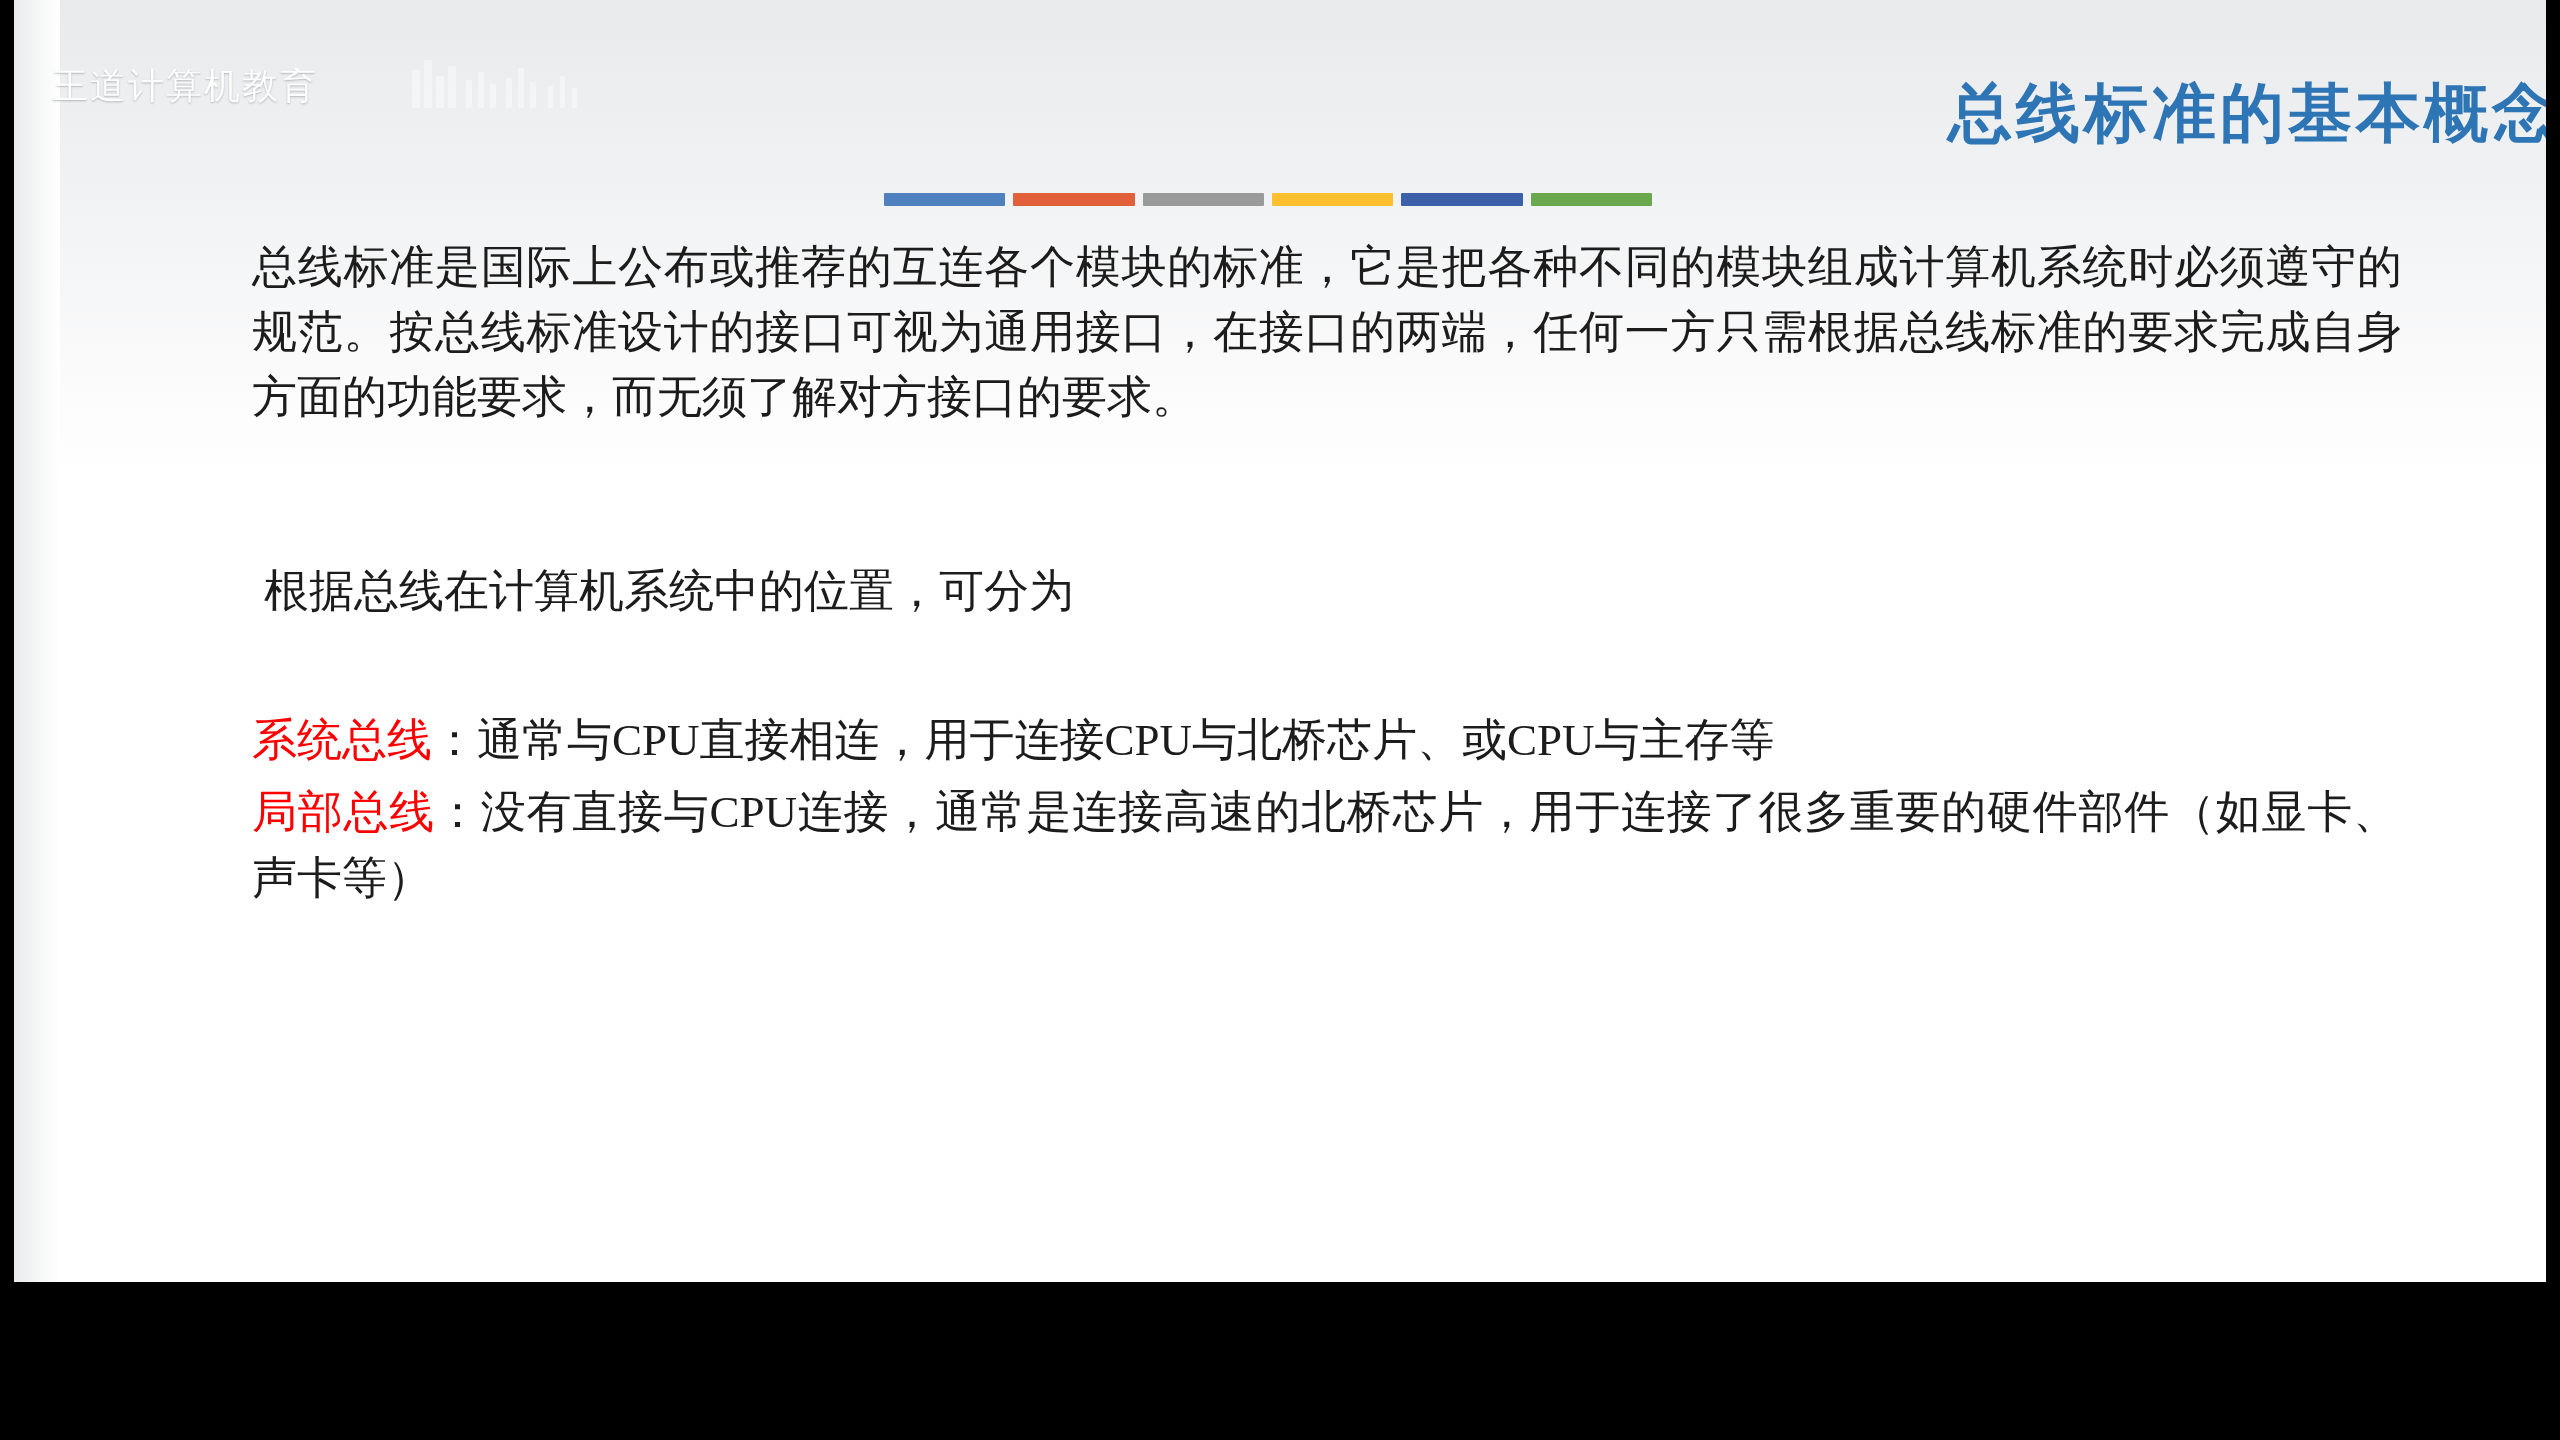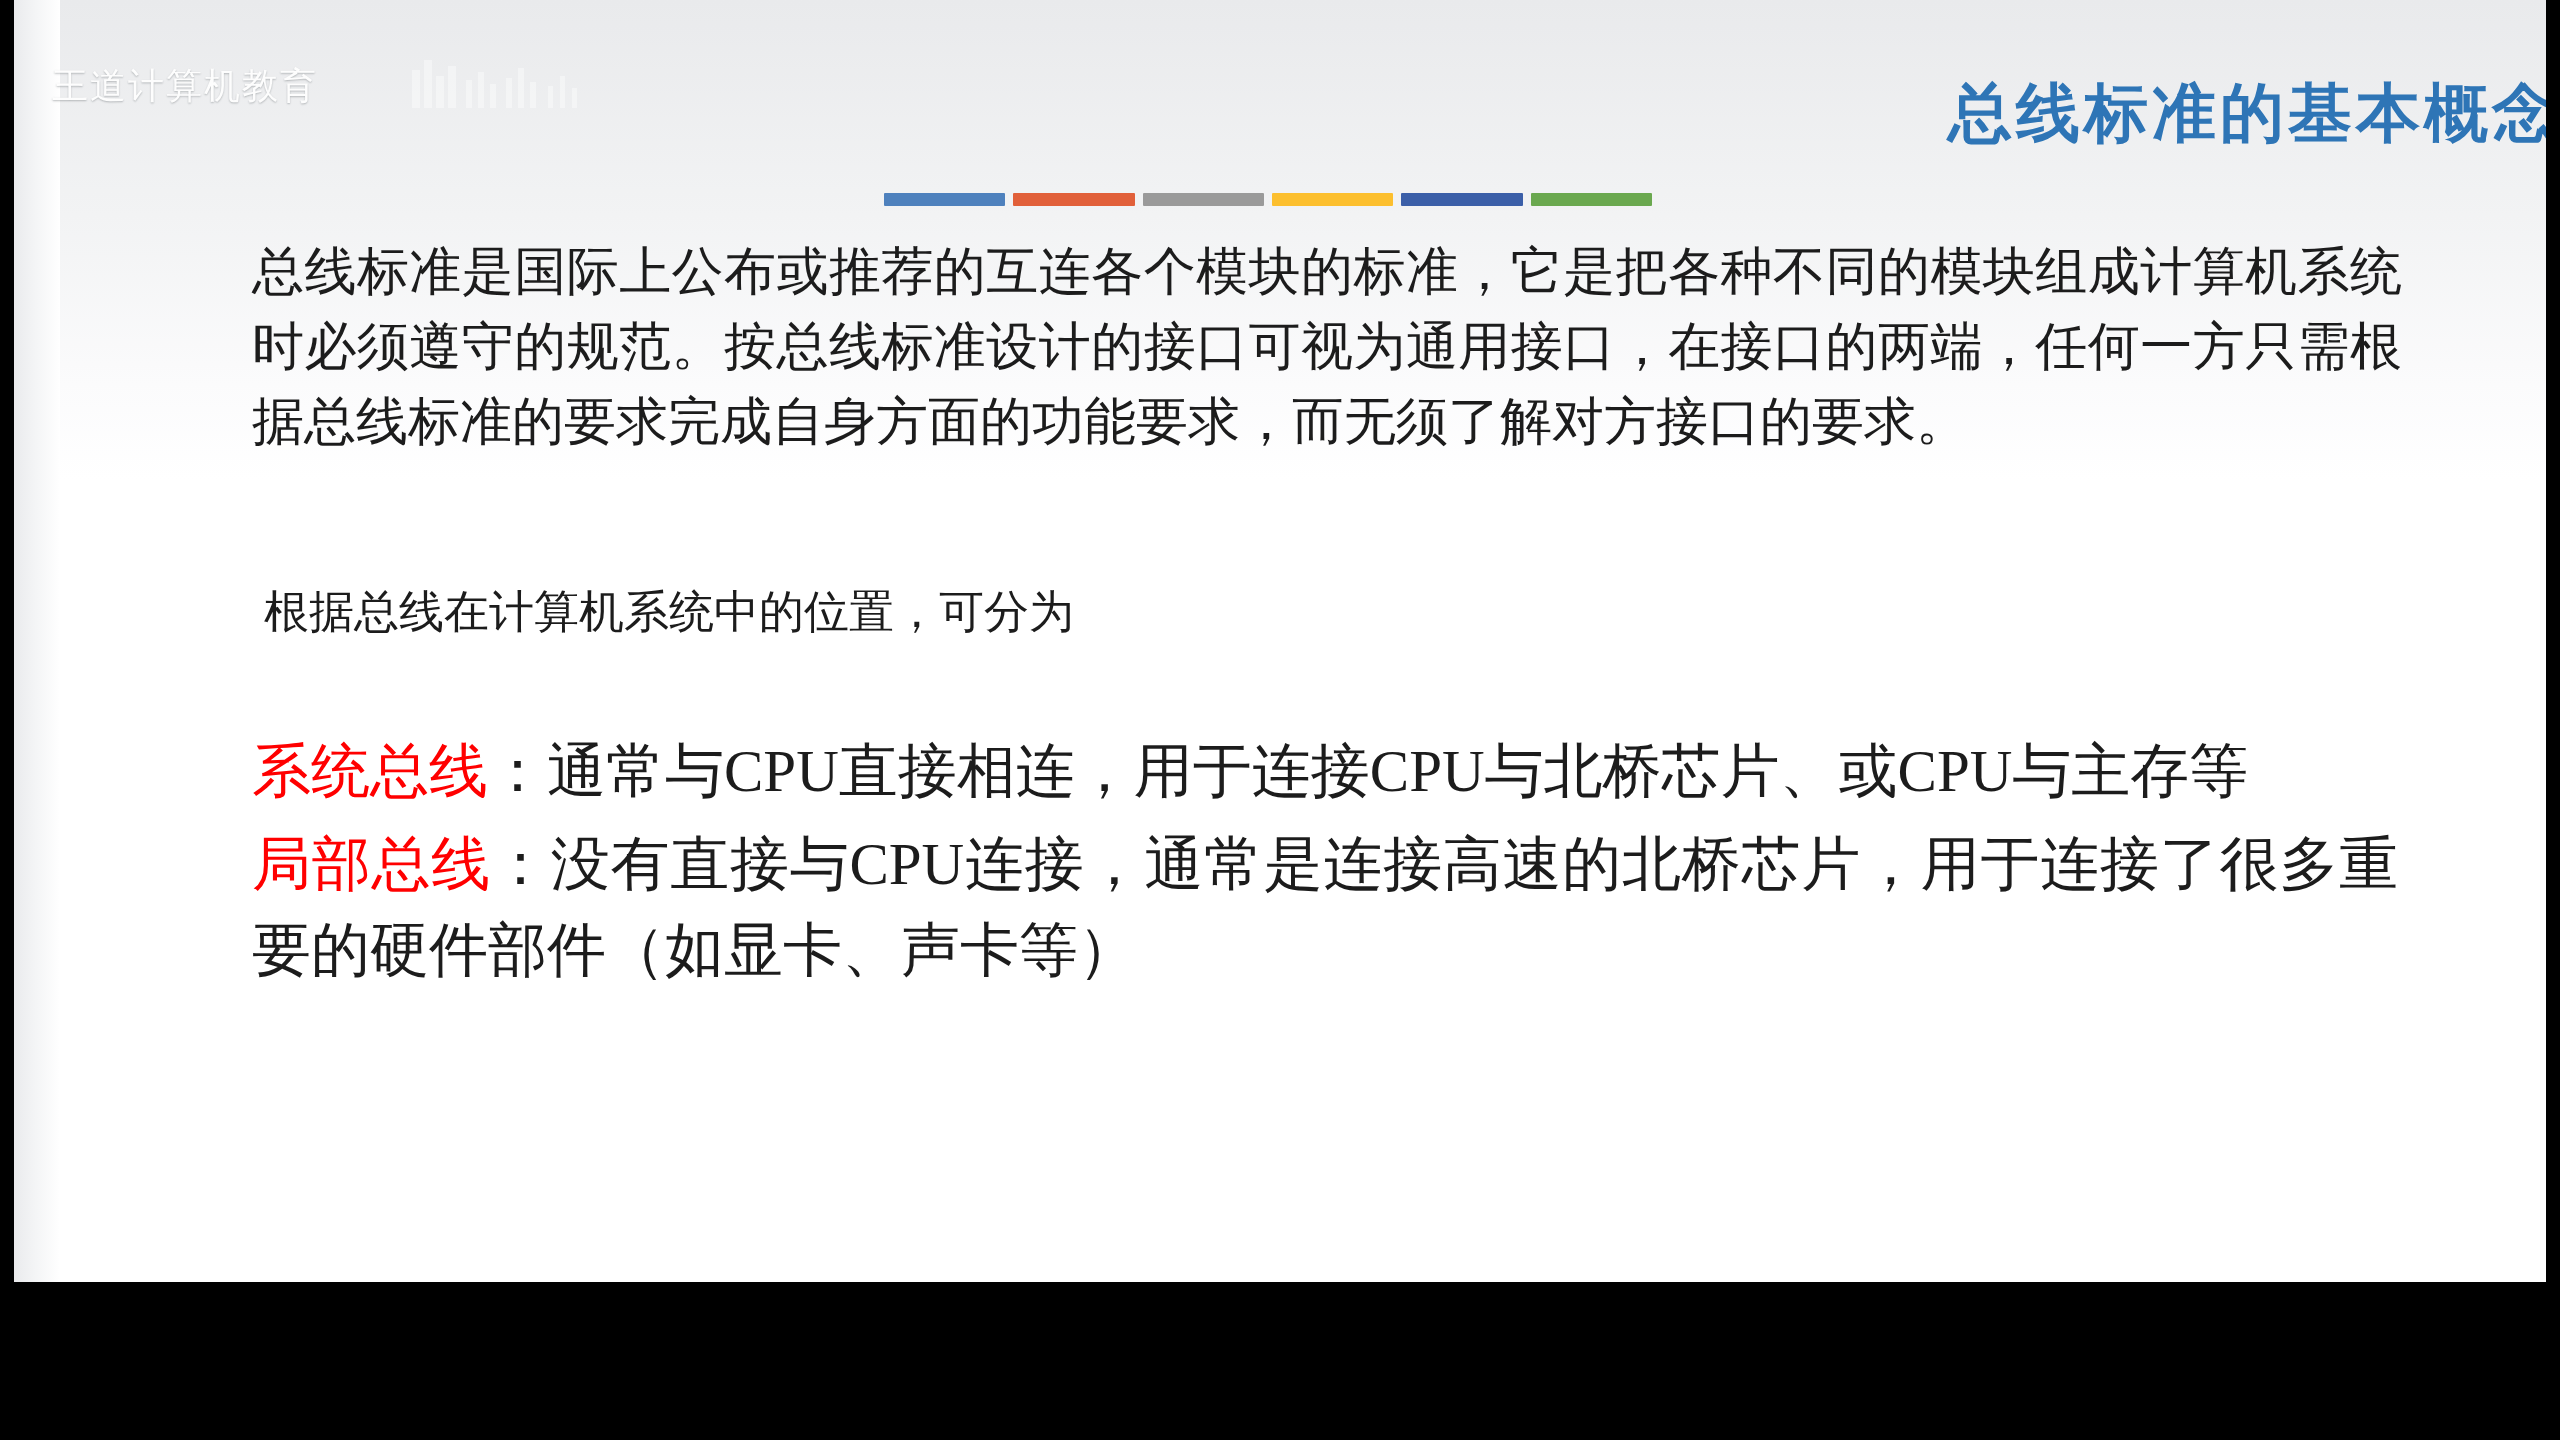--- a/index.html
+++ b/index.html
@@ -92,36 +92,36 @@
 
   
   .body {
     position: absolute;
     left: 252px;
     top: 235px;
     width: 2150px;
     color: #1c1c1c;
   }
   .para {
-    font-size: 52px;
+    font-size: 45px;
     line-height: 1.44;
     text-align: justify;
     letter-spacing: 0px;
-    margin: 0 0 0 0;
+    margin: 0 0 10px 0;
   }
   .spacer-1 { height: 108px; }
   .lead {
     font-size: 45px;
     line-height: 1.44;
     margin: 12px;
   }
   .spacer-2 { height: 72px; }
 
   .item {
-    font-size: 59px;
+    font-size: 45px;
     line-height: 1.46;
     margin: 0 4px 6px 0;
     text-align: justify;
   }
   .item .key {
     color: #ff0000;
   }
   .item .val {
     color: #1c1c1c;
   }

